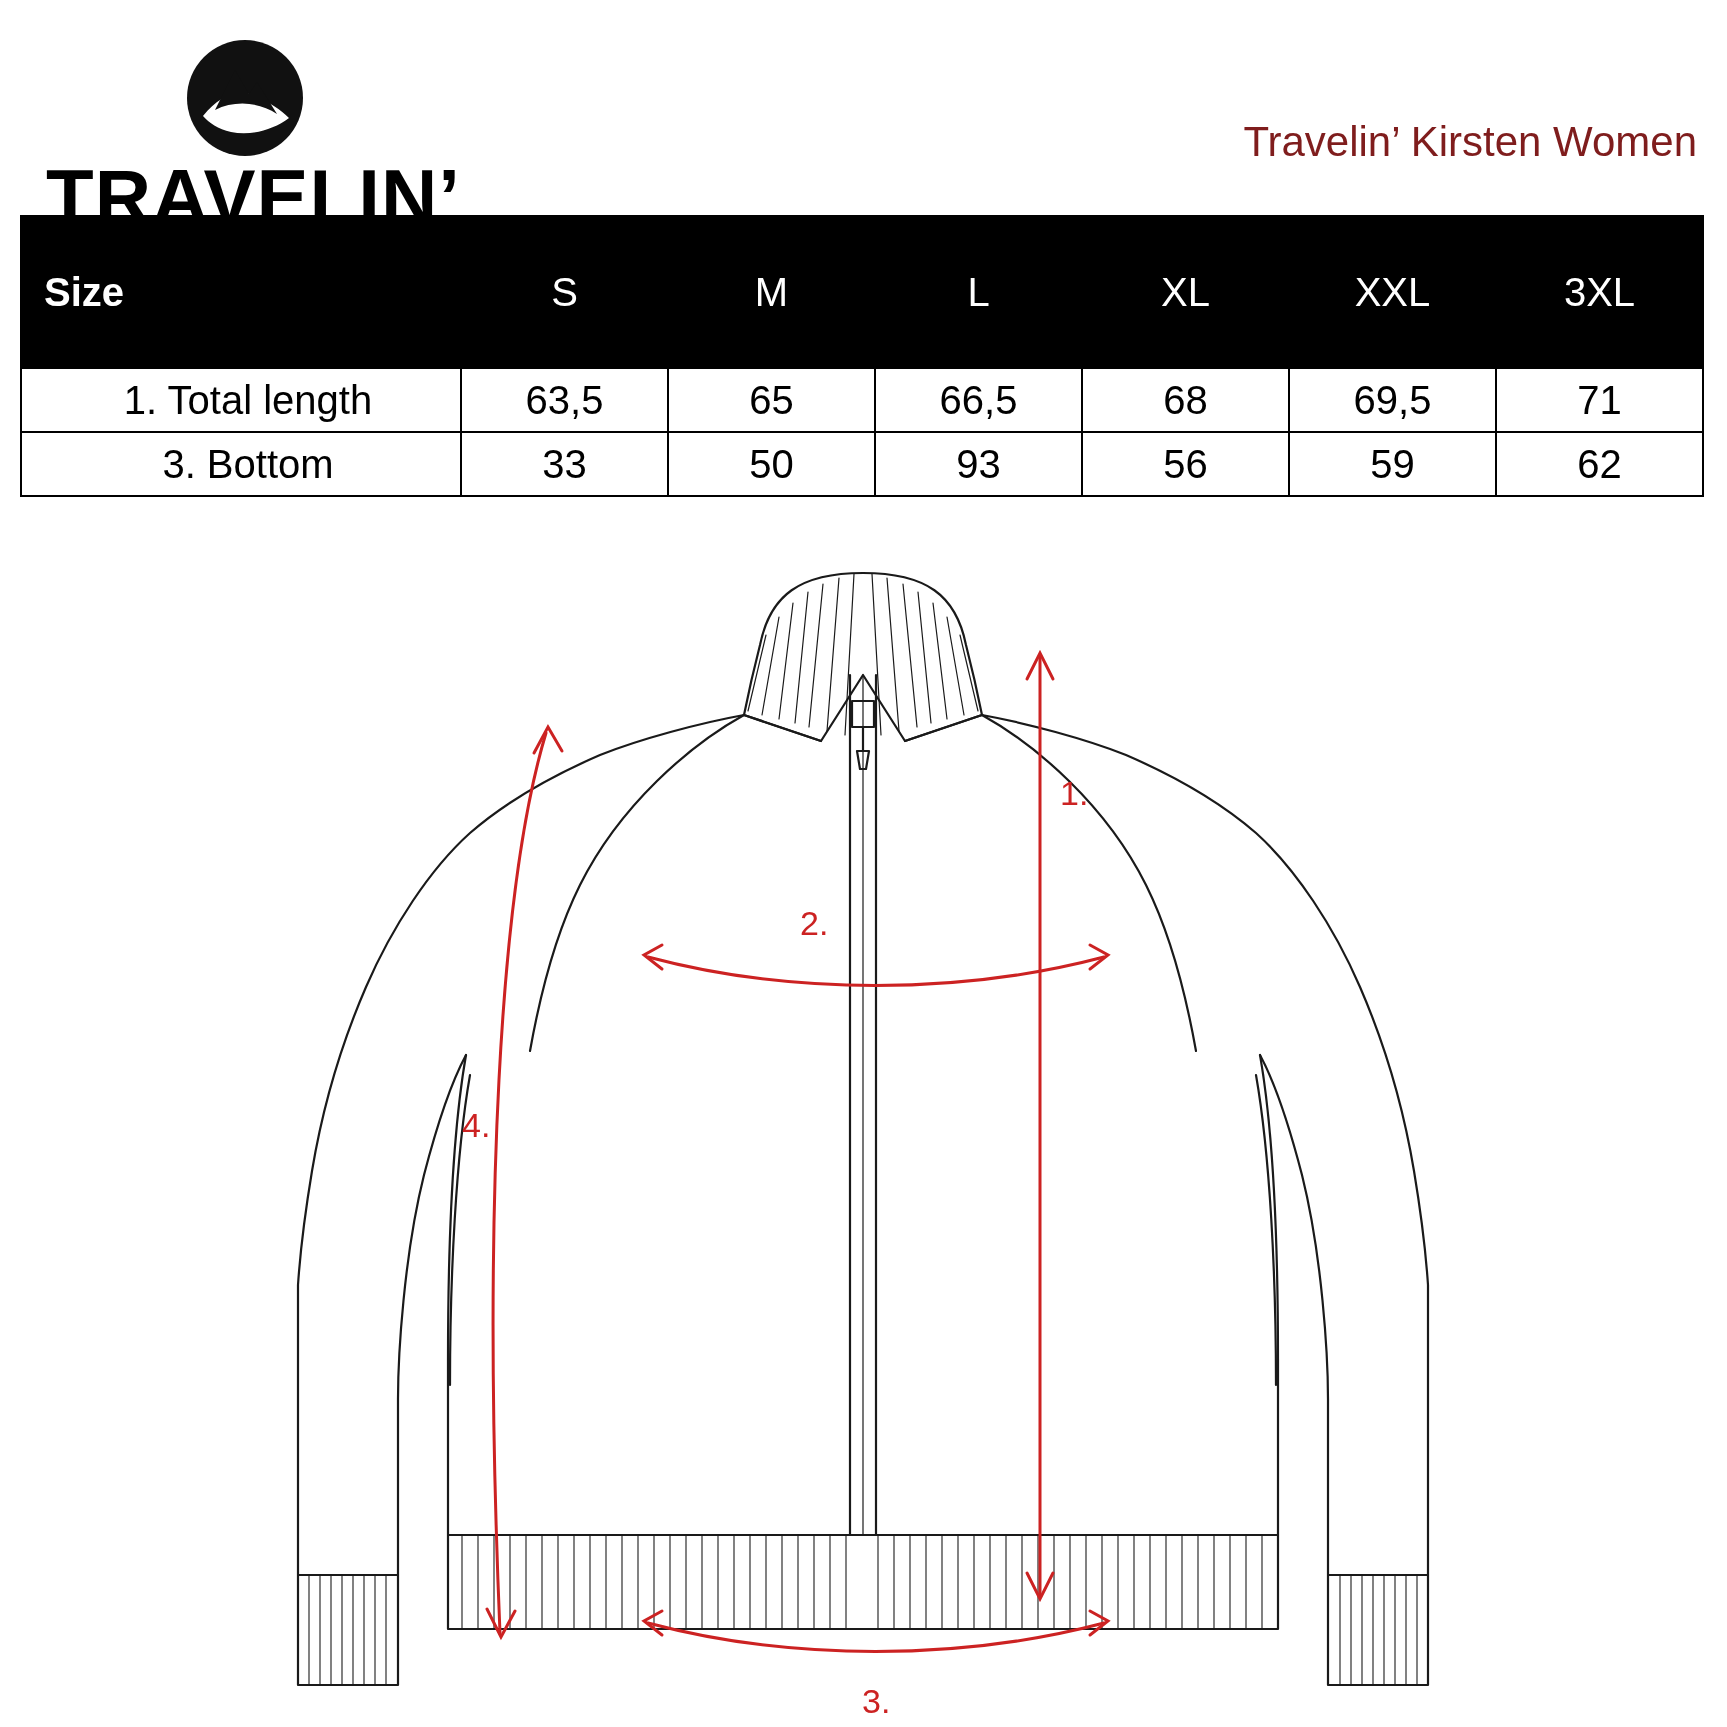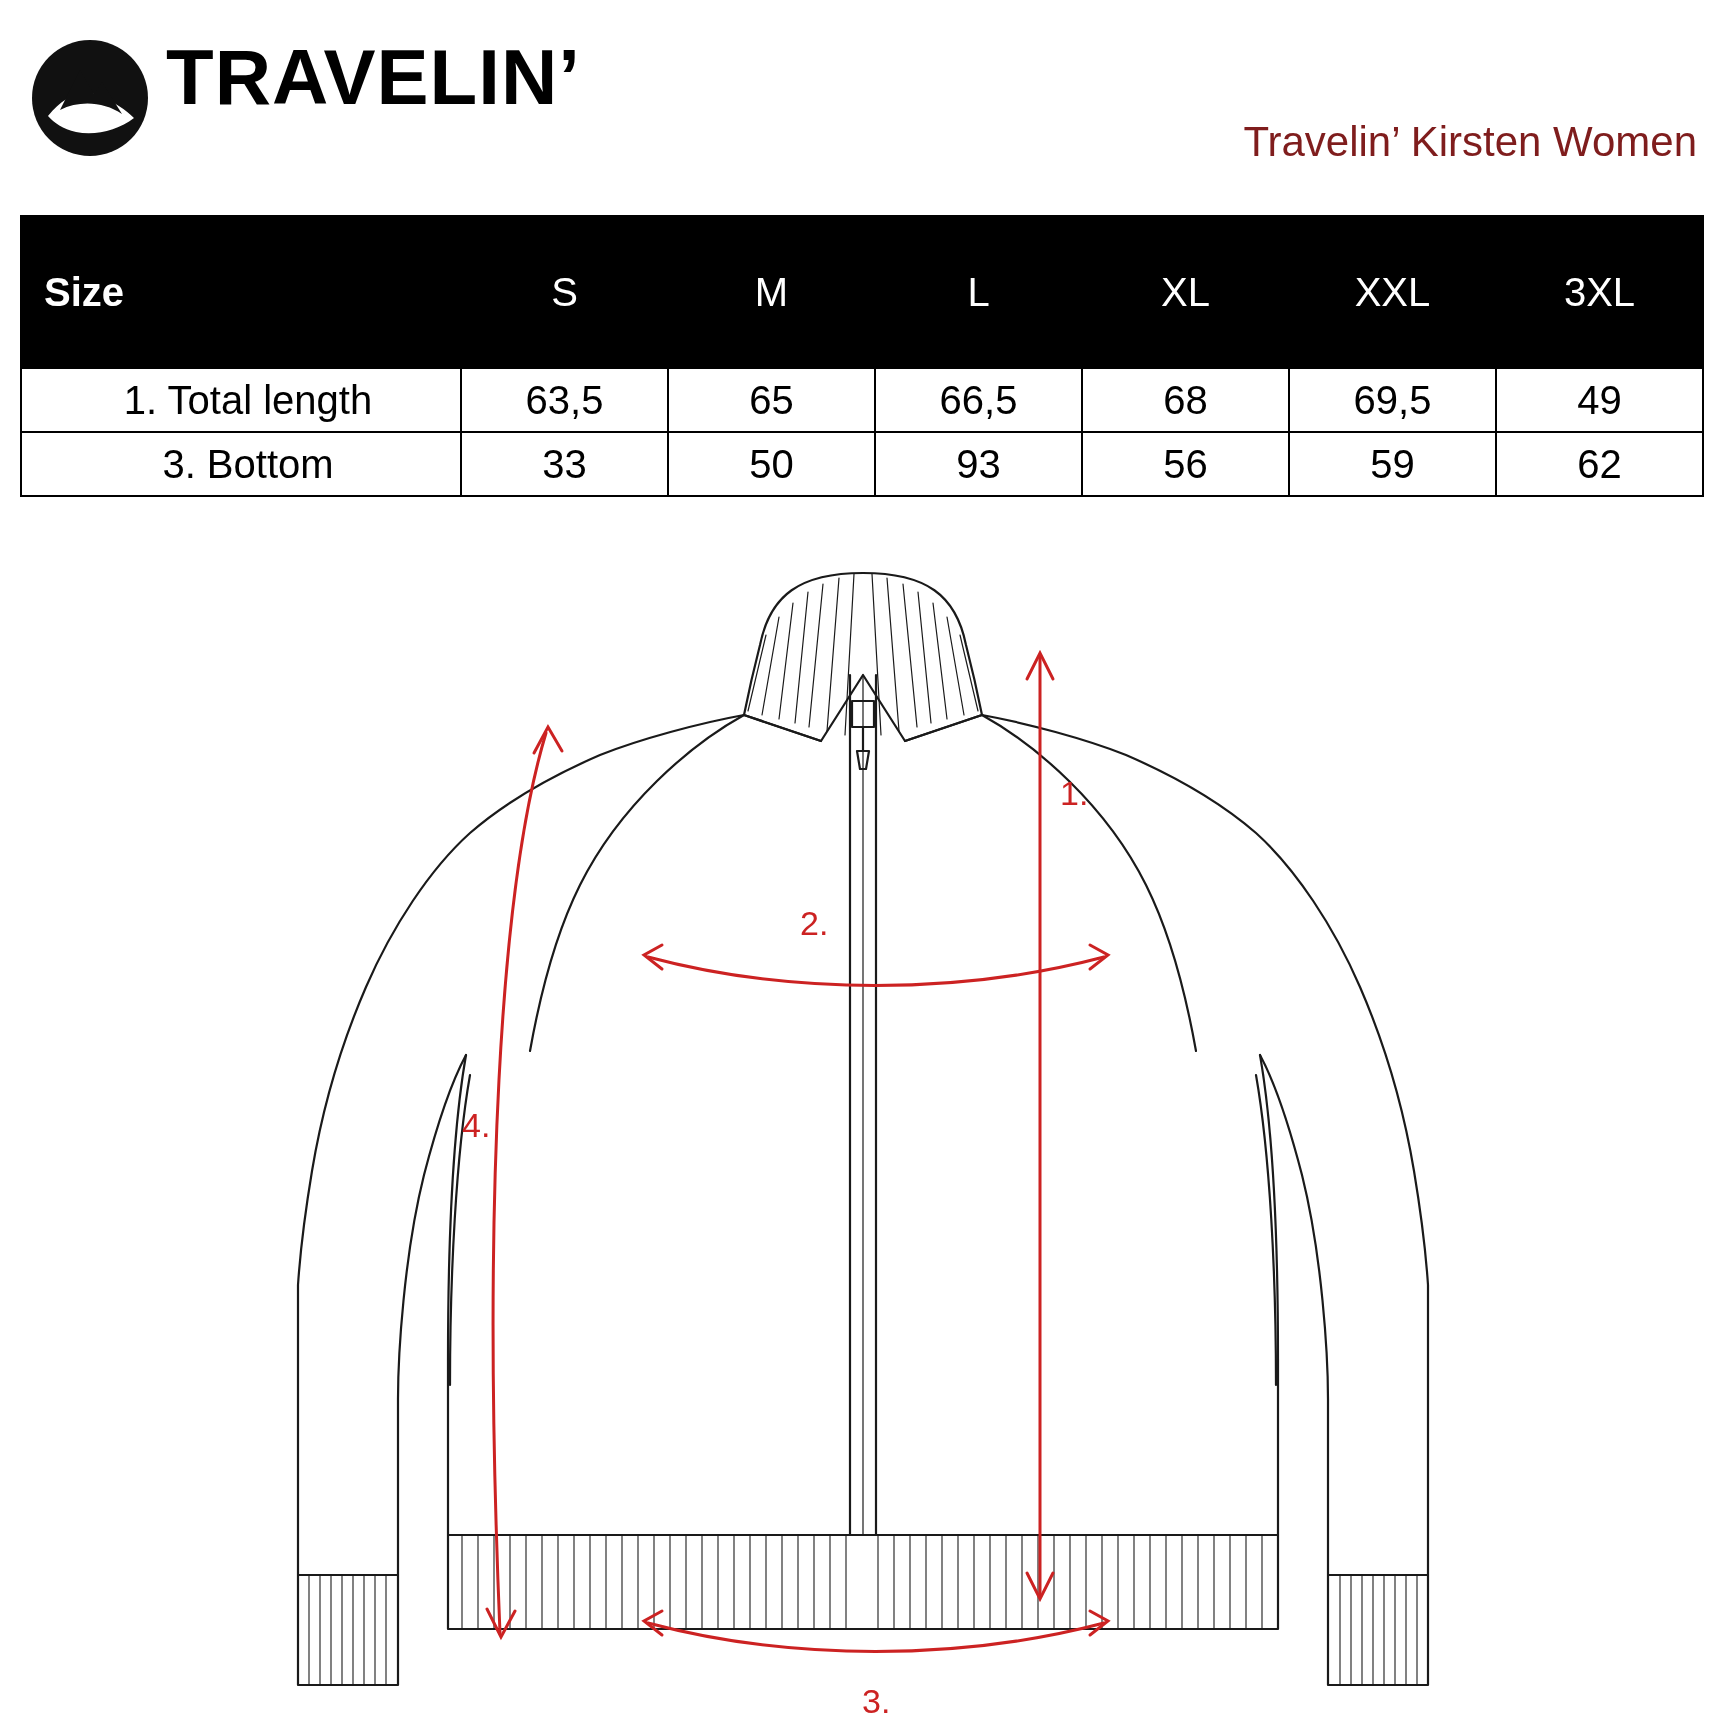--- a/index.html
+++ b/index.html
@@ -27,23 +27,24 @@
     position: relative;
     height: 215px;
     padding: 0 20px;
     box-sizing: border-box;
     display: flex;
     align-items: flex-start;
     justify-content: space-between;
   }
   .brand {
     display: flex;
-    align-items: flex-start;
+    align-items: center;
     margin-top: 38px;
     margin-left: 10px;
+    flex-direction: column;
   }
   .brand-mark {
     width: 120px;
     height: 120px;
     flex: none;
   }
   .brand-name {
     font-size: 78px;
     font-weight: bold;
     letter-spacing: 1px;
@@ -153,21 +154,21 @@
       </tr>
     </thead>
     <tbody>
       <tr>
         <td class="label-col">1. Total length</td>
         <td>63,5</td>
         <td>65</td>
         <td>66,5</td>
         <td>68</td>
         <td>69,5</td>
-        <td>49</td>
+        <td>71</td>
       </tr>
       <tr>
         <td class="label-col">3. Bottom</td>
         <td>33</td>
         <td>50</td>
         <td>93</td>
         <td>56</td>
         <td>59</td>
         <td>62</td>
       </tr>

